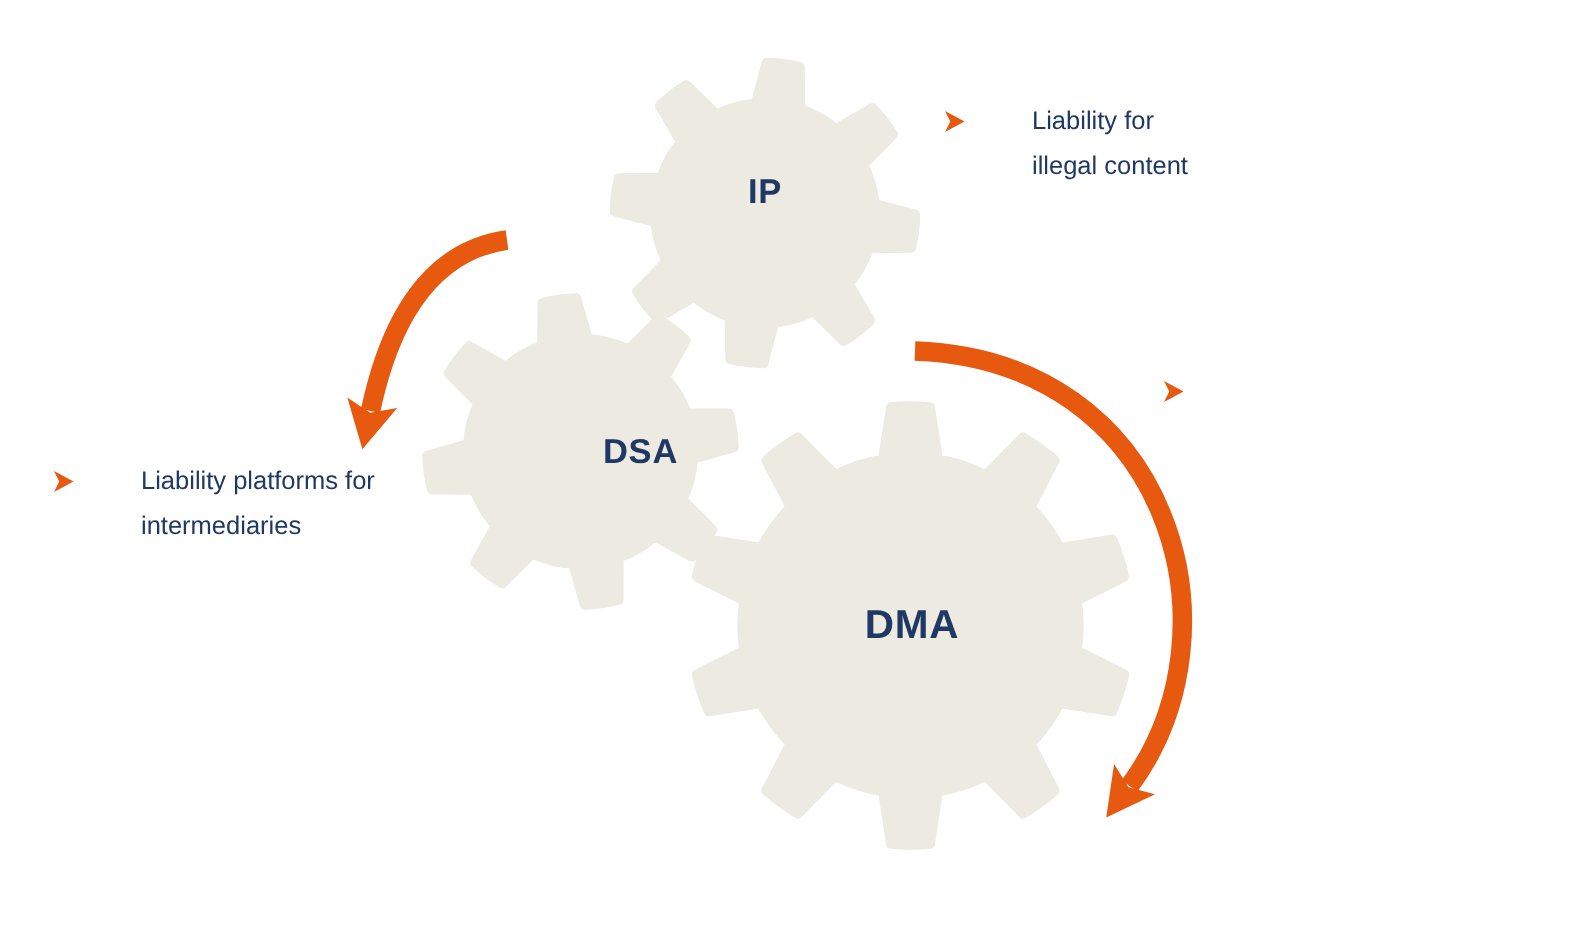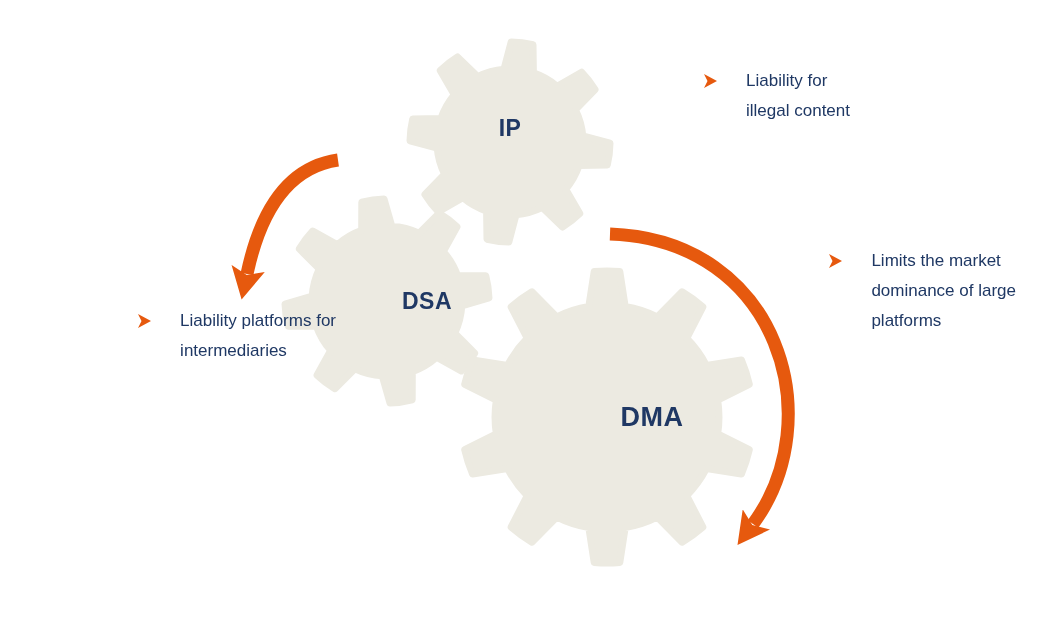--- a/index.html
+++ b/index.html
@@ -9,21 +9,21 @@
   }
   .art{position:absolute;left:0;top:0;}
   .gear{fill:var(--gear);stroke:var(--gear);stroke-width:7;stroke-linejoin:round;}
   .arrow{fill:none;stroke:var(--accent);stroke-width:13;stroke-linecap:butt;}
   .arrowhead{fill:var(--accent);}
   .gear-label{
     position:absolute;transform:translate(-50%,-50%);
     font-weight:700;color:var(--navy);letter-spacing:.5px;white-space:nowrap;
   }
   .note{position:absolute;display:flex;flex-direction:column;}
-  .note-item{display:flex;align-items:flex-start;gap:28px;justify-content:flex-end;}
+  .note-item{display:flex;align-items:flex-start;gap:44px;}
   .bullet{width:14px;height:14px;margin-top:8px;flex:0 0 auto;fill:var(--accent);}
   .note-text{
     font-size:17px;line-height:30px;color:var(--navy);
     white-space:pre-line;
   }
 </style>
 </head>
 <body>
 
 <div class="canvas">
@@ -38,21 +38,21 @@
     <path id="gear-ip" class="gear" d="M504.0,69.2 L511.2,42.0 A100 100 0 0 1 533.0,44.7 L533.4,72.9 A73 73 0 0 1 557.2,86.3 L581.6,72.2 A100 100 0 0 1 595.1,89.5 L575.4,109.7 A73 73 0 0 1 582.8,136.0 L610.0,143.2 A100 100 0 0 1 607.3,165.0 L579.1,165.4 A73 73 0 0 1 565.7,189.2 L579.8,213.6 A100 100 0 0 1 562.5,227.1 L542.3,207.4 A73 73 0 0 1 516.0,214.8 L508.8,242.0 A100 100 0 0 1 487.0,239.3 L486.6,211.1 A73 73 0 0 1 462.8,197.7 L438.4,211.8 A100 100 0 0 1 424.9,194.5 L444.6,174.3 A73 73 0 0 1 437.2,148.0 L410.0,140.8 A100 100 0 0 1 412.7,119.0 L440.9,118.6 A73 73 0 0 1 454.3,94.8 L440.2,70.4 A100 100 0 0 1 457.5,56.9 L477.7,76.6 A73 73 0 0 1 504.0,69.2 Z"></path>
     <path id="gear-dsa" class="gear" d="M361.7,230.4 L361.8,202.2 A102 102 0 0 1 384.0,199.0 L391.8,226.2 A75 75 0 0 1 419.1,233.2 L439.1,213.3 A102 102 0 0 1 457.0,226.8 L443.3,251.5 A75 75 0 0 1 457.6,275.7 L485.8,275.8 A102 102 0 0 1 489.0,298.0 L461.8,305.8 A75 75 0 0 1 454.8,333.1 L474.7,353.1 A102 102 0 0 1 461.2,371.0 L436.5,357.3 A75 75 0 0 1 412.3,371.6 L412.2,399.8 A102 102 0 0 1 390.0,403.0 L382.2,375.8 A75 75 0 0 1 354.9,368.8 L334.9,388.7 A102 102 0 0 1 317.0,375.2 L330.7,350.5 A75 75 0 0 1 316.4,326.3 L288.2,326.2 A102 102 0 0 1 285.0,304.0 L312.2,296.2 A75 75 0 0 1 319.2,268.9 L299.3,248.9 A102 102 0 0 1 312.8,231.0 L337.5,244.7 A75 75 0 0 1 361.7,230.4 Z"></path>
     <path id="gear-dma" class="gear" d="M588.8,306.5 L594.2,271.6 A146 146 0 0 1 619.8,271.6 L625.2,306.5 A112 112 0 0 1 657.2,316.9 L682.1,291.8 A146 146 0 0 1 702.9,306.9 L686.7,338.3 A112 112 0 0 1 706.5,365.5 L741.4,359.9 A146 146 0 0 1 749.3,384.3 L717.7,400.2 A112 112 0 0 1 717.7,433.8 L749.3,449.7 A146 146 0 0 1 741.4,474.1 L706.5,468.5 A112 112 0 0 1 686.7,495.7 L702.9,527.1 A146 146 0 0 1 682.1,542.2 L657.2,517.1 A112 112 0 0 1 625.2,527.5 L619.8,562.4 A146 146 0 0 1 594.2,562.4 L588.8,527.5 A112 112 0 0 1 556.8,517.1 L531.9,542.2 A146 146 0 0 1 511.1,527.1 L527.3,495.7 A112 112 0 0 1 507.5,468.5 L472.6,474.1 A146 146 0 0 1 464.7,449.7 L496.3,433.8 A112 112 0 0 1 496.3,400.2 L464.7,384.3 A146 146 0 0 1 472.6,359.9 L507.5,365.5 A112 112 0 0 1 527.3,338.3 L511.1,306.9 A146 146 0 0 1 531.9,291.8 L556.8,316.9 A112 112 0 0 1 588.8,306.5 Z"></path>
 
     <path class="arrow" d="M338,160 C282,168 258,222 247,274" marker-end="url(#ah)"></path>
     <path class="arrow" d="M610,234 C780,240 830,420 753,524" marker-end="url(#ah)"></path>
   </svg>
 
   <div class="gear-label" style="left:510px;top:128px;font-size:23px;">IP</div>
   <div class="gear-label" style="left:387px;top:301px;font-size:23px;margin-left:40px;">DSA</div>
-  <div class="gear-label" style="left:608px;top:417px;font-size:27px;margin-left:44px;">DMA</div>
+  <div class="gear-label" style="left:608px;top:417px;font-size:27px;">DMA</div>
 
   <div class="note" style="left:630px;top:66px;width:220px;">
     <div class="note-item">
       <svg class="bullet" viewBox="0 0 14 14">
         <polygon points="0,0 13,7 0,14 3.5,7"></polygon>
       </svg>
       <span class="note-text">Liability for
 illegal content</span>
     </div>
   </div>
@@ -65,19 +65,16 @@
       <span class="note-text">Liability platforms for
 intermediaries</span>
     </div>
   </div>
 
   <div class="note" style="left:776px;top:246px;width:240px;">
     <div class="note-item">
       <svg class="bullet" viewBox="0 0 14 14">
         <polygon points="0,0 13,7 0,14 3.5,7"></polygon>
       </svg>
-      <span class="note-text">Limits the market
-dominance of large
-platforms</span>
     </div>
   </div>
 
 </div>
 
 </body></html>

